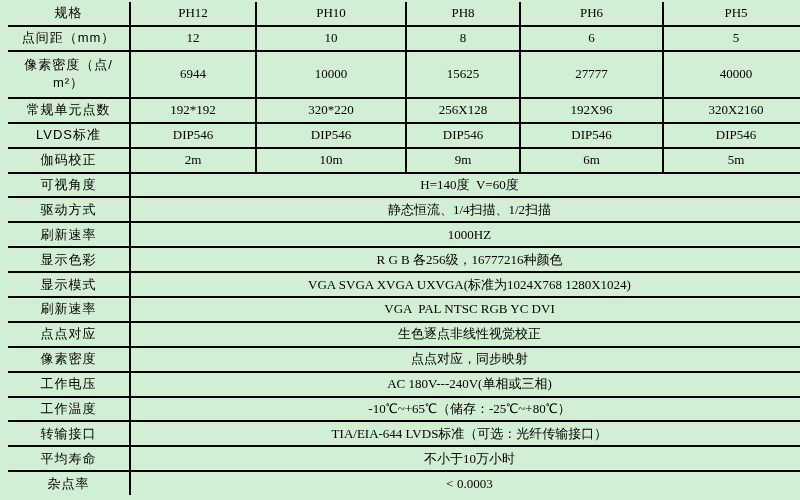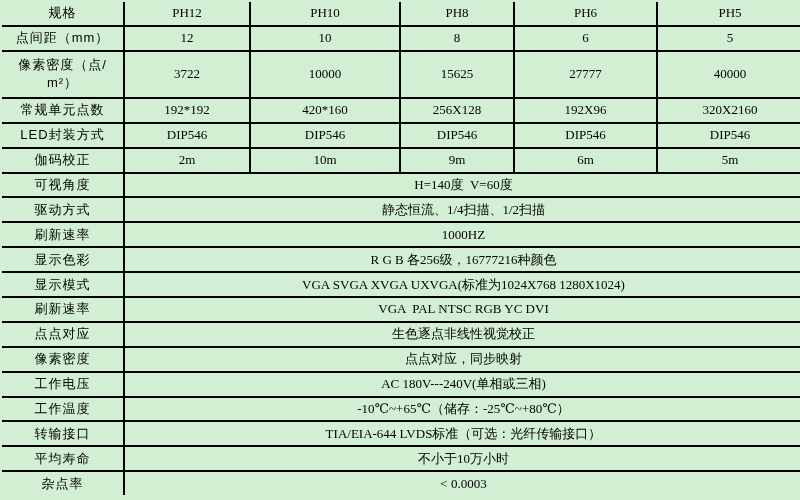--- a/index.html
+++ b/index.html
@@ -5,21 +5,21 @@
   html, body { margin: 0; padding: 0; }
   body {
     width: 800px; height: 500px;
     background: #d3efd3;
     font-family: "Liberation Serif", "DejaVu Serif", serif;
     overflow: hidden;
   }
   .spec-wrap {
     width: 800px; height: 500px;
     box-sizing: border-box;
-    padding: 2px 3px 5px 2px; 
+    padding: 2px 3px 5px 8px; 
   }
   table.spec {
     width: 100%; height: 100%;
     border-collapse: collapse;
     table-layout: fixed;
     border: hidden; 
   }
   table.spec td {
     border: 2px solid #000000;
     text-align: center;
@@ -28,21 +28,21 @@
     font-size: 13px;
     color: #000000;
     white-space: pre-wrap;
     overflow: hidden;
   }
   td.lbl {
     font-family: "Liberation Sans", "DejaVu Sans", sans-serif;
     font-size: 13px;
     letter-spacing: 1px;
   }
-  td.val { font-size: 13px; }
+  td.val { font-size: 13px; font-family: Liberation Serif, serif; }
   td.muted { color: #4f5b48; }
   
   col.c0 { width: 122px; }
   col.c1 { width: 126px; }
   col.c2 { width: 150px; }
   col.c3 { width: 114px; }
   col.c4 { width: 143px; }
   col.c5 { width: 145px; }
 </style>
 </head>
@@ -72,38 +72,38 @@
       <td class="lbl">点间距（mm）</td>
       <td class="val">12</td>
       <td class="val">10</td>
       <td class="val">8</td>
       <td class="val">6</td>
       <td class="val">5</td>
     </tr>
 
     <tr>
       <td class="lbl">像素密度（点/ m²）</td>
-      <td class="val">3722</td>
+      <td class="val">6944</td>
       <td class="val">10000</td>
       <td class="val">15625</td>
       <td class="val">27777</td>
       <td class="val">40000</td>
     </tr>
 
     <tr>
       <td class="lbl">常规单元点数</td>
       <td class="val">192*192</td>
-      <td class="val">420*160</td>
+      <td class="val">320*220</td>
       <td class="val">256X128</td>
       <td class="val">192X96</td>
       <td class="val">320X2160</td>
     </tr>
 
     <tr>
-      <td class="lbl">LED封装方式</td>
+      <td class="lbl">LVDS标准</td>
       <td class="val muted">DIP546</td>
       <td class="val muted">DIP546</td>
       <td class="val muted">DIP546</td>
       <td class="val muted">DIP546</td>
       <td class="val muted">DIP546</td>
     </tr>
 
     <tr>
       <td class="lbl">伽码校正</td>
       <td class="val">2m</td>

